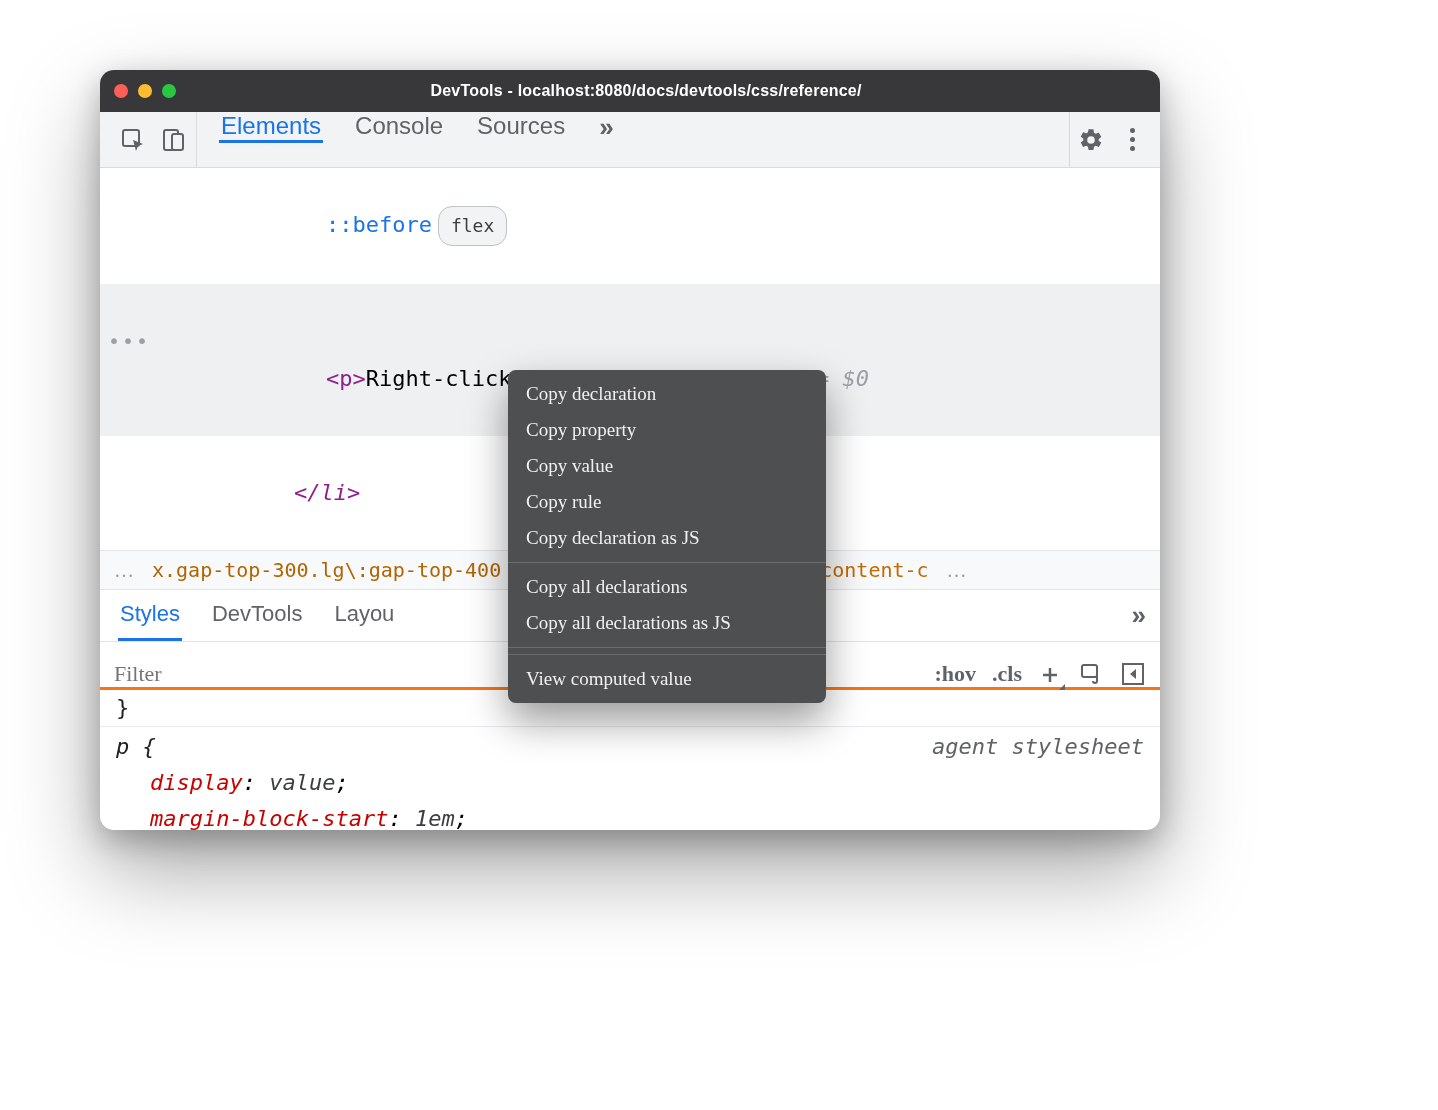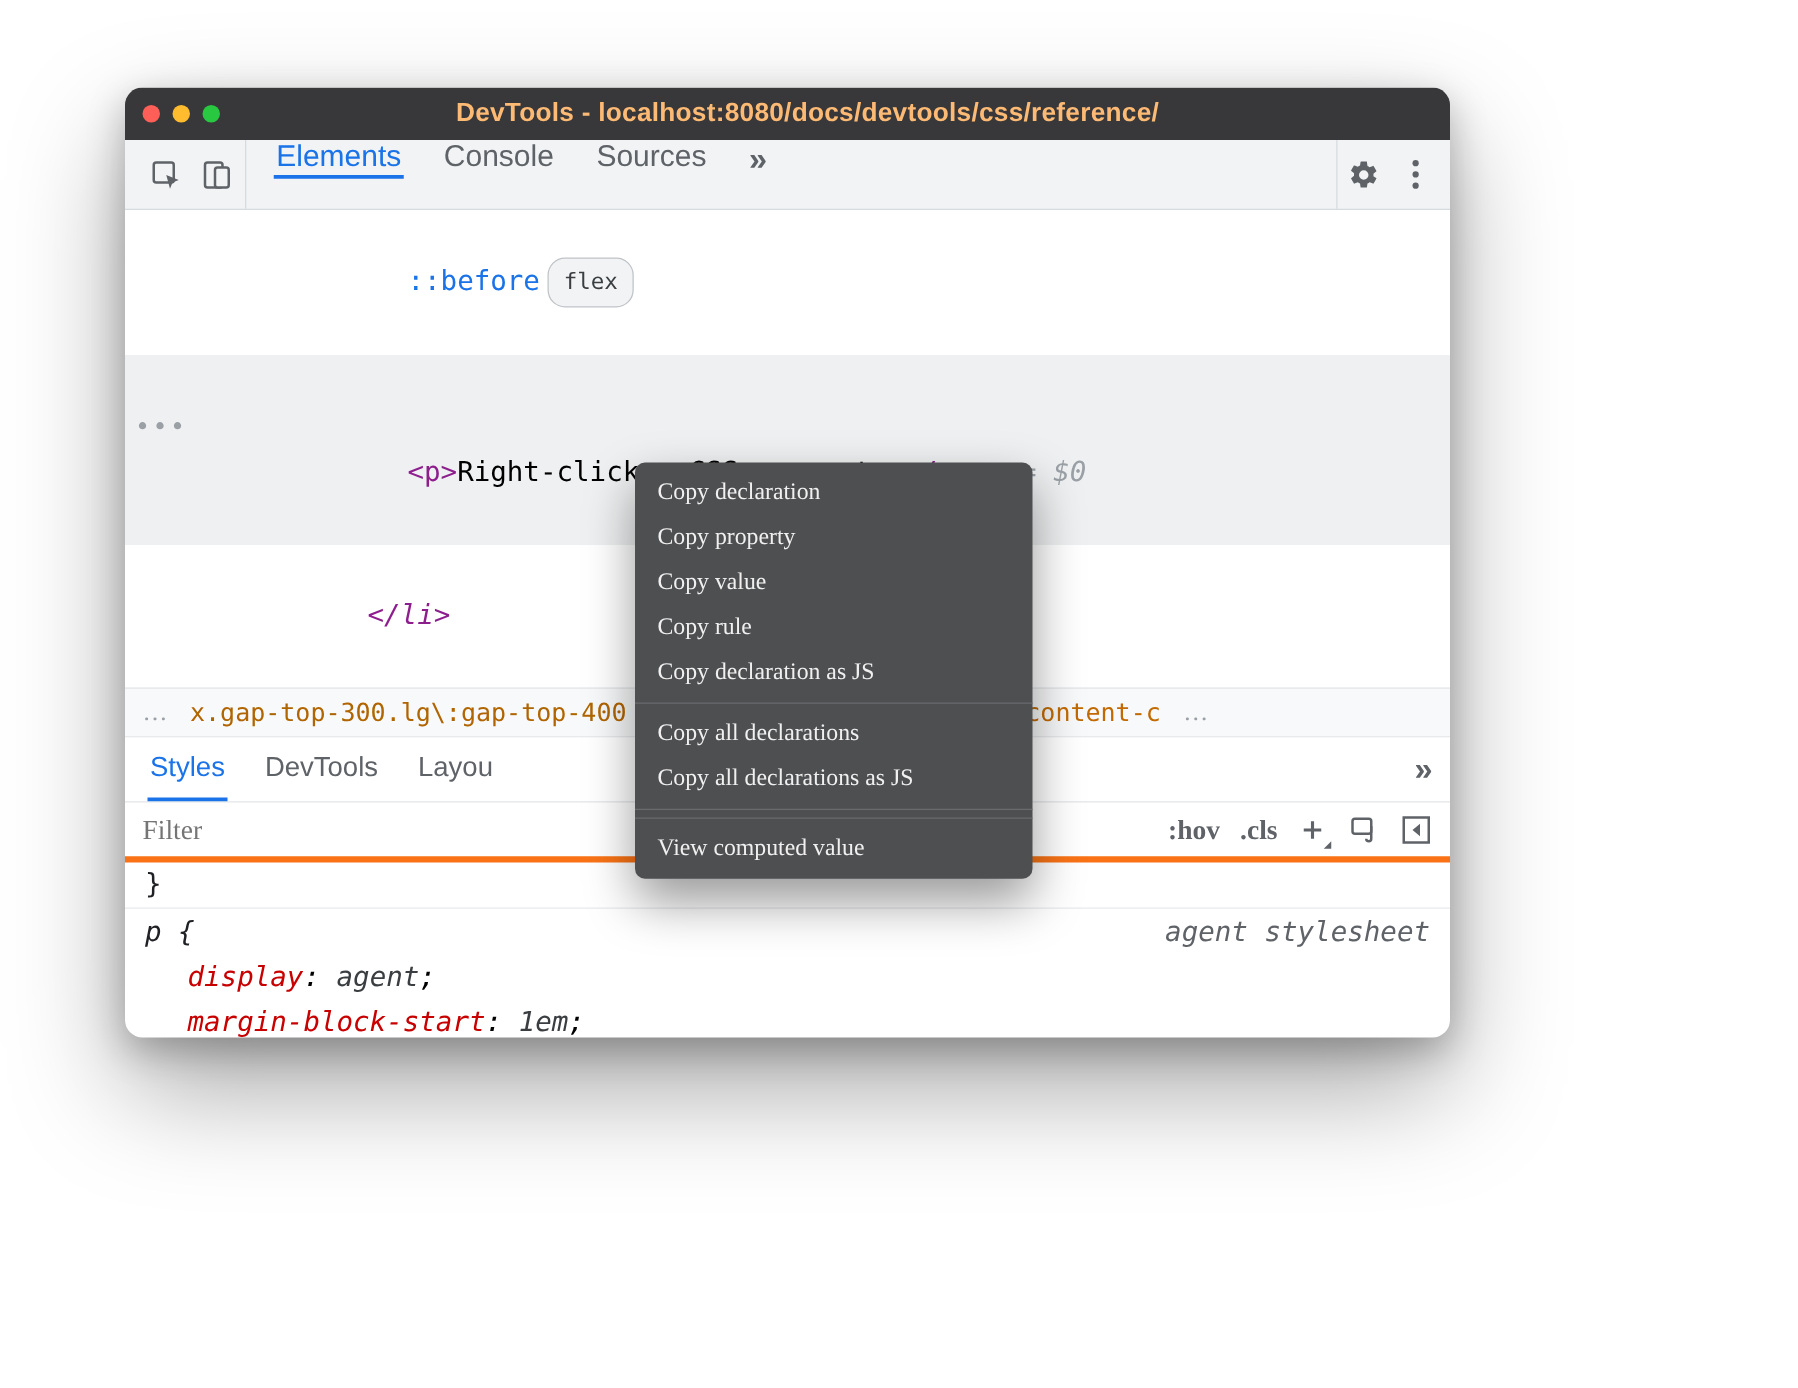--- a/index.html
+++ b/index.html
@@ -14,21 +14,21 @@
   
   .titlebar {
     height: 42px; background: #38383a; display: flex; align-items: center;
     padding: 0 14px; gap: 10px; flex-shrink: 0;
   }
   .traffic { display: flex; gap: 10px; }
   .dot { width: 14px; height: 14px; border-radius: 50%; }
   .dot.red { background: #ff5f57; }
   .dot.yellow { background: #febc2e; }
   .dot.green { background: #28c840; }
-  .titletext { flex: 1; text-align: center; color: #fdba74; font-size: 21px; font-weight: 600; letter-spacing: .2px; padding-right: 40px;}
+  .titletext { flex: 1; text-align: center; color: #ffffff; font-size: 16px; font-weight: 600; letter-spacing: .2px; padding-right: 40px;}
   
   .toolbar {
     height: 56px; background: #f1f3f4; border-bottom: 1px solid #d8dbdd;
     display: flex; align-items: stretch; padding: 0 10px;
   }
   .tool-left { display:flex; align-items:center; gap:14px; padding: 0 10px; border-right: 1px solid #d8dbdd; }
   .icon { width: 26px; height: 26px; display:flex; align-items:center; justify-content:center; color:#5f6368; }
   .tabs { display:flex; align-items:flex-start; gap: 30px; padding: 0 22px; flex:1; }
   .tab {
     display:flex; align-items:center; font-size: 24px; color:#5f6368; font-weight:500;
@@ -65,22 +65,22 @@
     height: 52px; display:flex; align-items:stretch; gap: 28px; padding: 0 18px;
     border-bottom: 1px solid #e2e5e8; background:#fff;
   }
   .subtab { display:flex; align-items:center; font-size:22px; color:#5f6368; font-weight:500;
     border-bottom:3px solid transparent; padding: 0 2px; }
   .subtab.active { color:#1a73e8; border-bottom-color:#1a73e8; }
   .subtabs .spacer { flex:1; }
   .subtabs .more { display:flex; align-items:center; color:#5f6368; font-size:26px; font-weight:600; }
   
   .filterrow {
-    height: 48px; display:flex; align-items:center; padding: 0 14px; gap:16px;
-    border-bottom: 5px solid #f97316; font-size:22px;
+    height: 48px; display:flex; align-items:flex-end; padding: 0 14px; gap:16px;
+    border-bottom: 3px solid #f97316; font-size:22px;
   }
   .filterinput { flex:1; border:none; outline:none; font-size:22px; color:#5f6368; background:transparent; font-family:-apple-system; }
   .filterrow .ctl { color:#5f6368; font-family:-apple-system; display:flex; align-items:center; }
   
   .stylesbody { flex:1; overflow:hidden; position:relative; font-family: Menlo, Consolas, monospace; font-size:22px; line-height:36px; }
   .brace { padding: 0 16px; color:#202124; }
   .rule { padding: 2px 16px 6px 16px; border-top:1px solid #e8eaed;}
   .selsrc { display:flex; align-items:baseline; justify-content:space-between; font-style:italic; color:#5f6368;}
   .selsrc .sel { color:#202124; }
   .decl { padding-left: 34px; font-style:italic; }
@@ -198,21 +198,21 @@
       </span>
     </div>
 
     <div class="stylesbody">
       <div class="brace">}</div>
       <div class="rule">
         <div class="selsrc">
           <span class="sel">p {</span>
           <span>agent stylesheet</span>
         </div>
-        <div class="decl"><span class="prop">display</span>: <span class="val">agent</span>;</div>
+        <div class="decl"><span class="prop">display</span>: <span class="val">value</span>;</div>
         <div class="decl"><span class="prop">margin-block-start</span>: <span class="val">1em</span>;</div>
 
       </div>
     </div>
 
     <div class="ctxmenu">
       <div class="mitem">Copy declaration</div>
       <div class="mitem">Copy property</div>
       <div class="mitem">Copy value</div>
       <div class="mitem">Copy rule</div>

